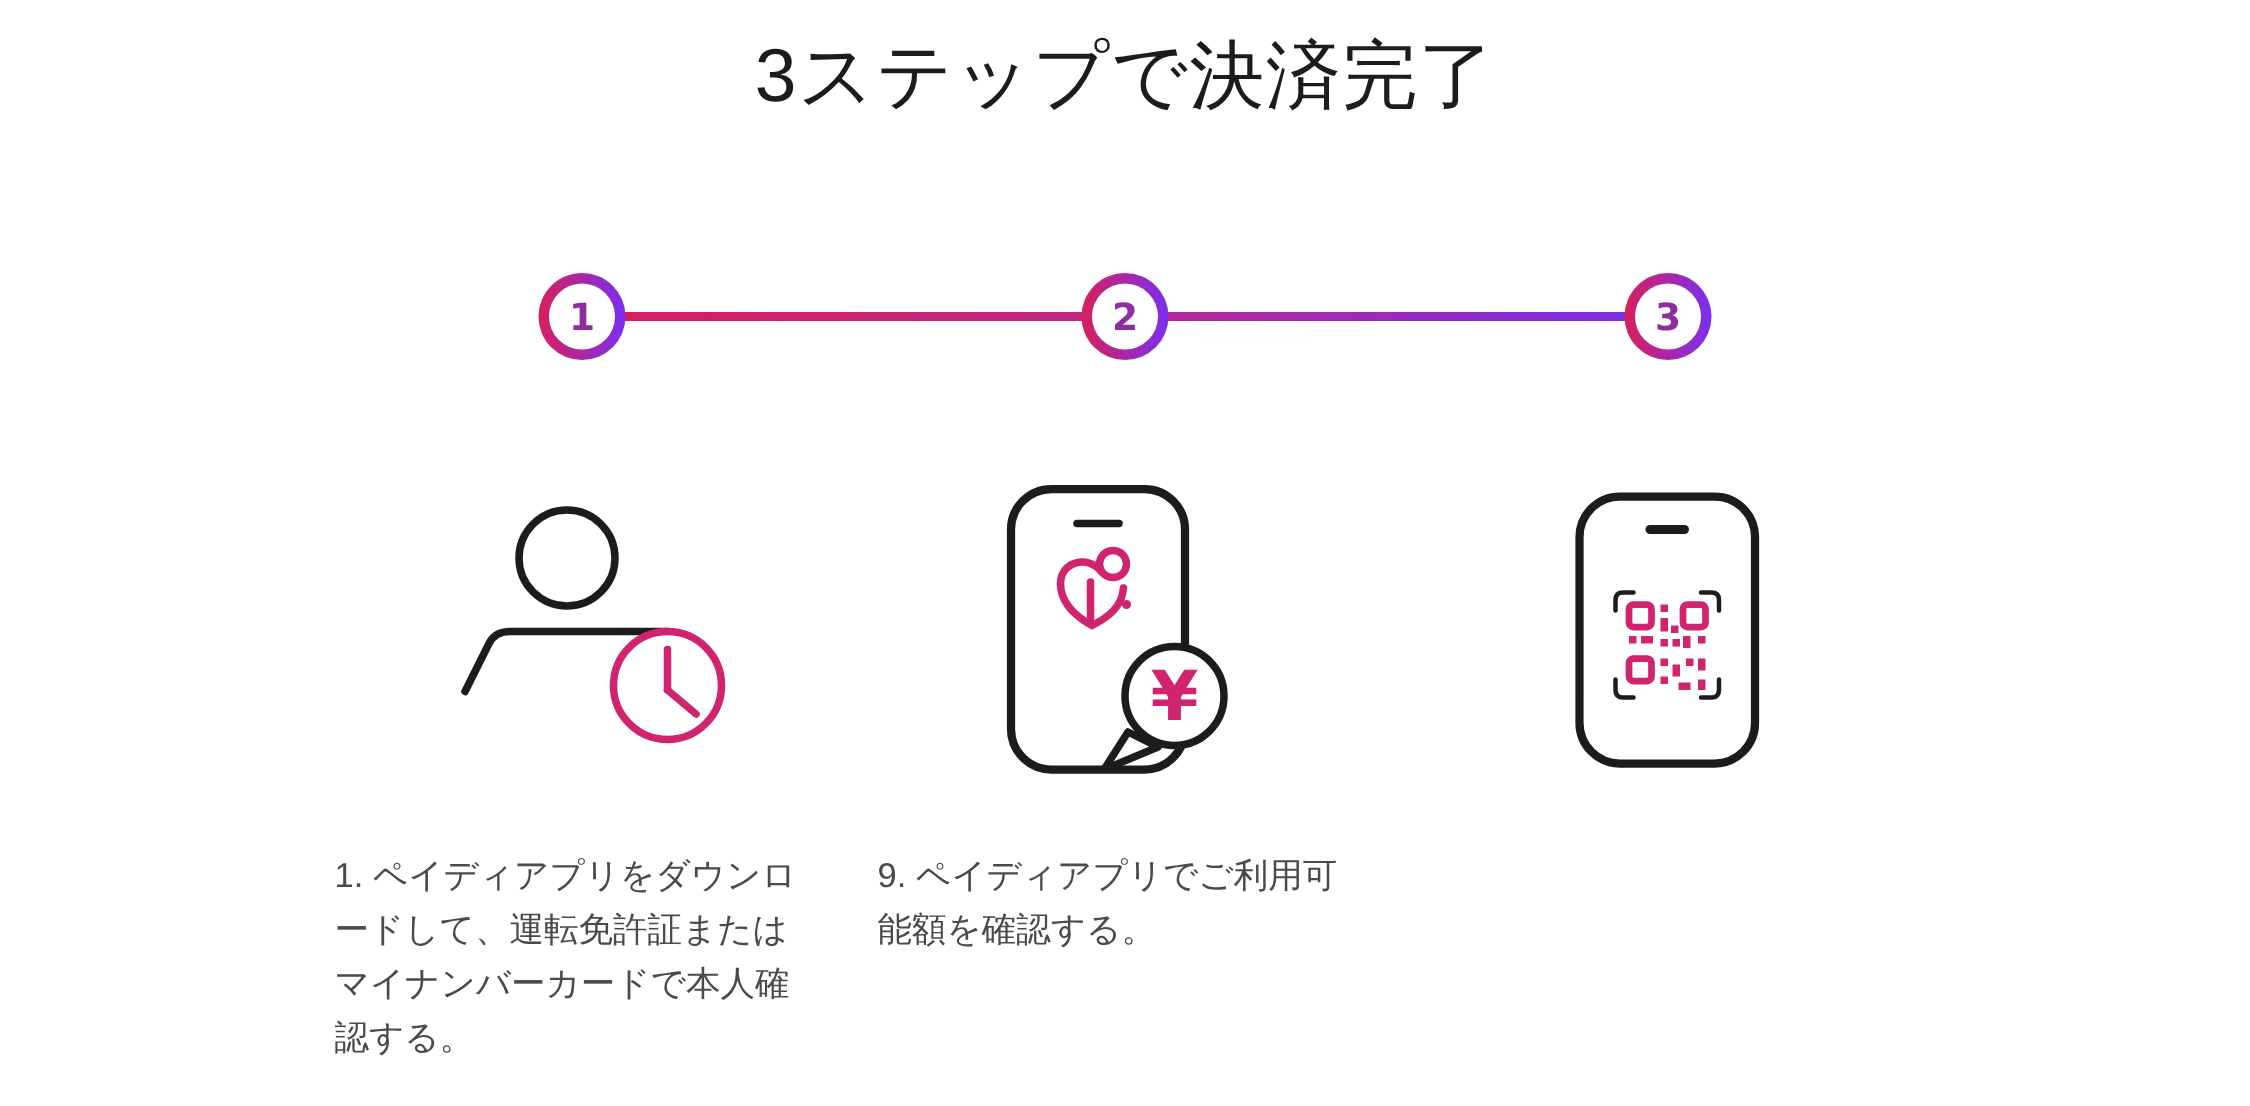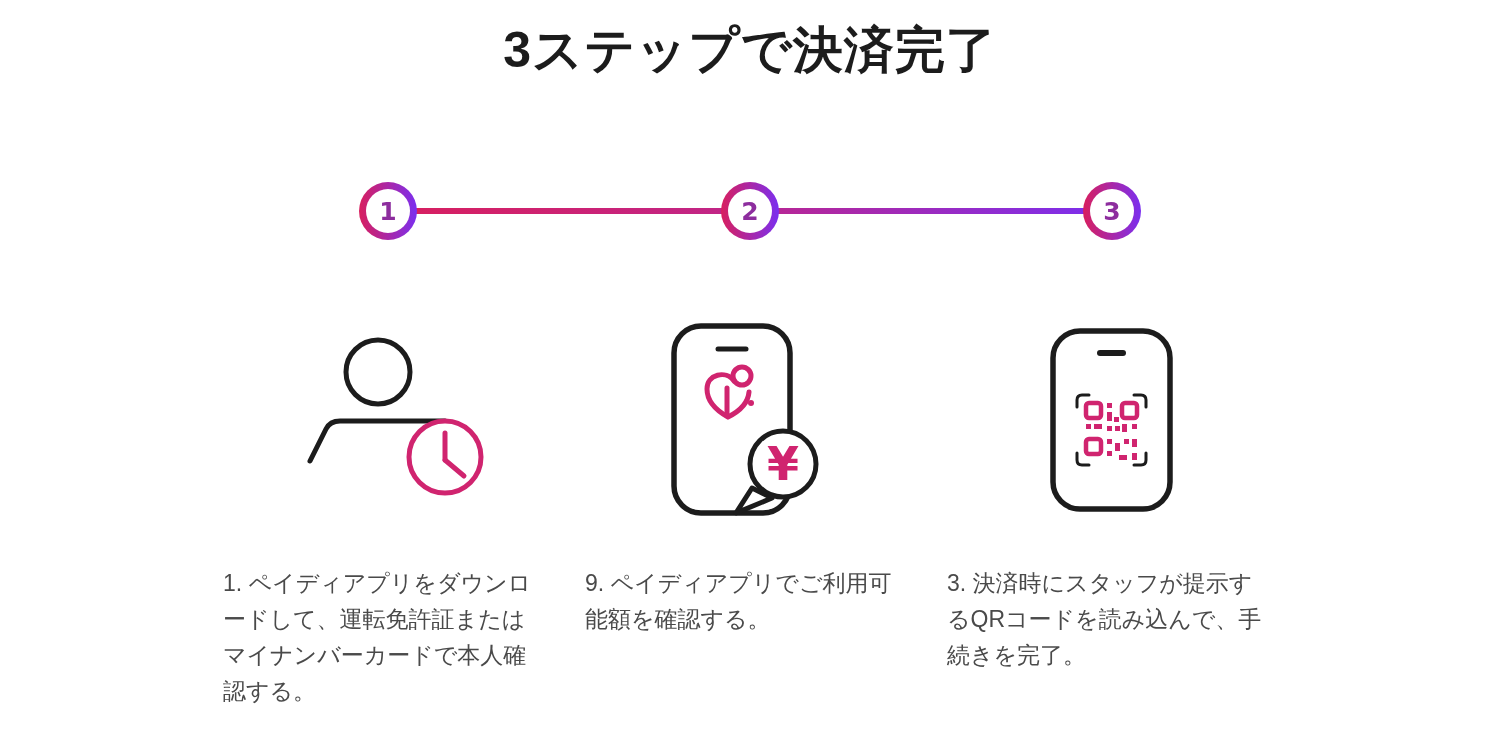--- a/index.html
+++ b/index.html
@@ -6,21 +6,21 @@
   html,body { width:1500px; height:737px; background:#ffffff; overflow:hidden;
               font-family:"Liberation Sans","DejaVu Sans",sans-serif; }
 
   .page { width:1500px; height:737px; position:relative; }
 
   .title {
     text-align:center;
     margin-top:22px;
     font-size:50px;
     line-height:56px;
-    font-weight:700;
+    font-weight:400;
     color:#1c1c1c;
     letter-spacing:1px;
   }
 
   
   .stepper {
     position:relative;
     width:1086px;
     margin:104px auto 0;
     height:58px;
@@ -166,17 +166,16 @@
               <rect x="66" y="116" width="5" height="8"></rect>
               <rect x="75" y="112" width="5" height="5"></rect>
               <rect x="83" y="112" width="5" height="8"></rect>
               <rect x="58" y="124" width="5" height="5"></rect>
               <rect x="70" y="128" width="8" height="5"></rect>
               <rect x="83" y="126" width="5" height="7"></rect>
             </g>
           </g>
         </svg>
       </div>
-      <p class="desc">3. 決済時にスタッフが提示するQRコードを読み込んで、手続きを完了。</p>
     </div>
 
   </div>
 </div>
 
 </body></html>

